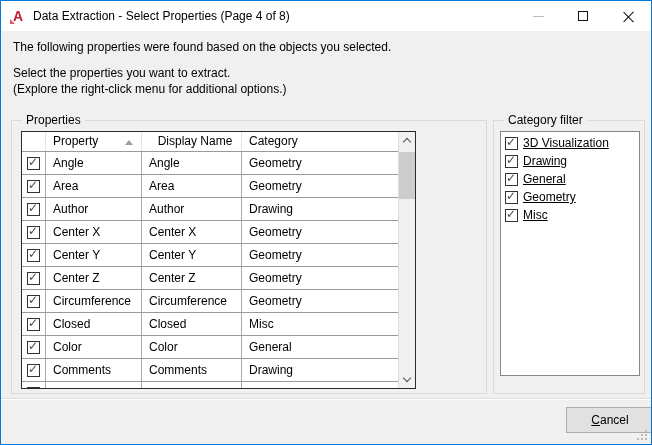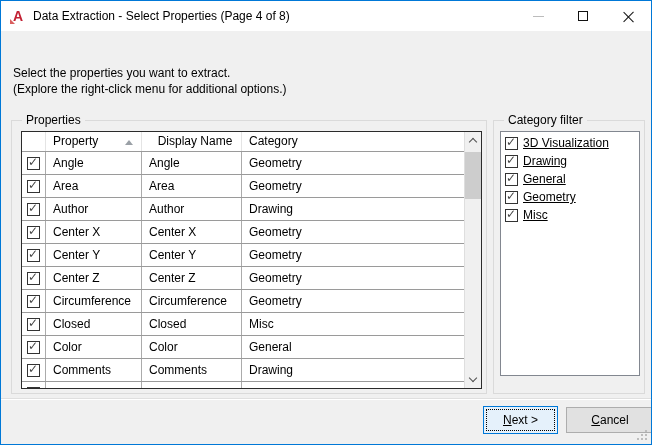--- a/index.html
+++ b/index.html
@@ -25,21 +25,21 @@
   .close-glyph::before,.close-glyph::after{
     content:"";position:absolute;left:5px;top:-1px;width:1.4px;height:14px;background:#111;}
   .close-glyph::before{transform:rotate(45deg);}
   .close-glyph::after{transform:rotate(-45deg);}
   
   .instr{position:absolute;left:12px;white-space:nowrap;}
   
   .groupbox{position:absolute;border:1px solid #dadada;}
   .groupbox-label{position:absolute;top:-8px;left:10px;background:#f0f0f0;padding:0 4px;line-height:14px;}
   
-  .ptable{position:absolute;left:20px;top:130px;width:461px;height:258px;background:#fff;
+  .ptable{position:absolute;left:20px;top:130px;width:395px;height:258px;background:#fff;
     border:1px solid #2b2b2b;overflow:hidden;}
   .thead{display:flex;height:20px;background:#fff;border-bottom:1px solid #9a9a9a;}
   .hcell{position:relative;padding-left:7px;line-height:19px;border-right:1px solid #e4e4e4;overflow:hidden;white-space:nowrap;}
   .tbody{position:absolute;left:0;top:20px;right:17px;bottom:0;overflow:hidden;}
   .trow{display:flex;height:23px;border-bottom:1px solid #9a9a9a;background:#fff;}
   .tcell{padding-left:7px;line-height:22px;border-right:1px solid #ababab;overflow:hidden;white-space:nowrap;}
   .col-cb{width:24px;padding-left:0;flex:0 0 auto;}
   .col-prop{width:96px;flex:0 0 auto;}
   .col-disp{width:100px;flex:0 0 auto;}
   .col-cat{flex:1 1 auto;border-right:none;}
@@ -103,20 +103,21 @@
       </div>
       <div class="win-btn">
         <span class="max-glyph"></span>
       </div>
       <div class="win-btn">
         <span class="close-glyph"></span>
       </div>
     </div>
   </div>
 
+  <div class="instr" style="top:39px;">The following properties were found based on the objects you selected.</div>
   <div class="instr" style="top:81px;">(Explore the right-click menu for additional options.)</div>
   <div class="instr" style="top:65px;">Select the properties you want to extract.</div>
 
   <div class="groupbox" style="left:10px;top:119px;width:476px;height:274px;">
     <span class="groupbox-label">Properties</span>
   </div>
 
   <div class="ptable">
     <div class="thead">
       <div class="hcell hd-cb"></div>
@@ -286,21 +287,20 @@
             <span class="checkmark">✓</span>
           </span>
           <span class="cat-label">Misc</span>
         </div>
       </div>
   </div>
 
   <div class="separator"></div>
 
 
-  <button class="btn btn-next"><span></span><u>N</u><span>ext &gt;</span></button>
 
   <button class="btn btn-cancel"><span></span><u>C</u><span>ancel</span></button>
 
   <div class="grip">
     <i></i>
       <i></i>
       <i></i>
       <i></i>
       <i></i>
       <i></i>

